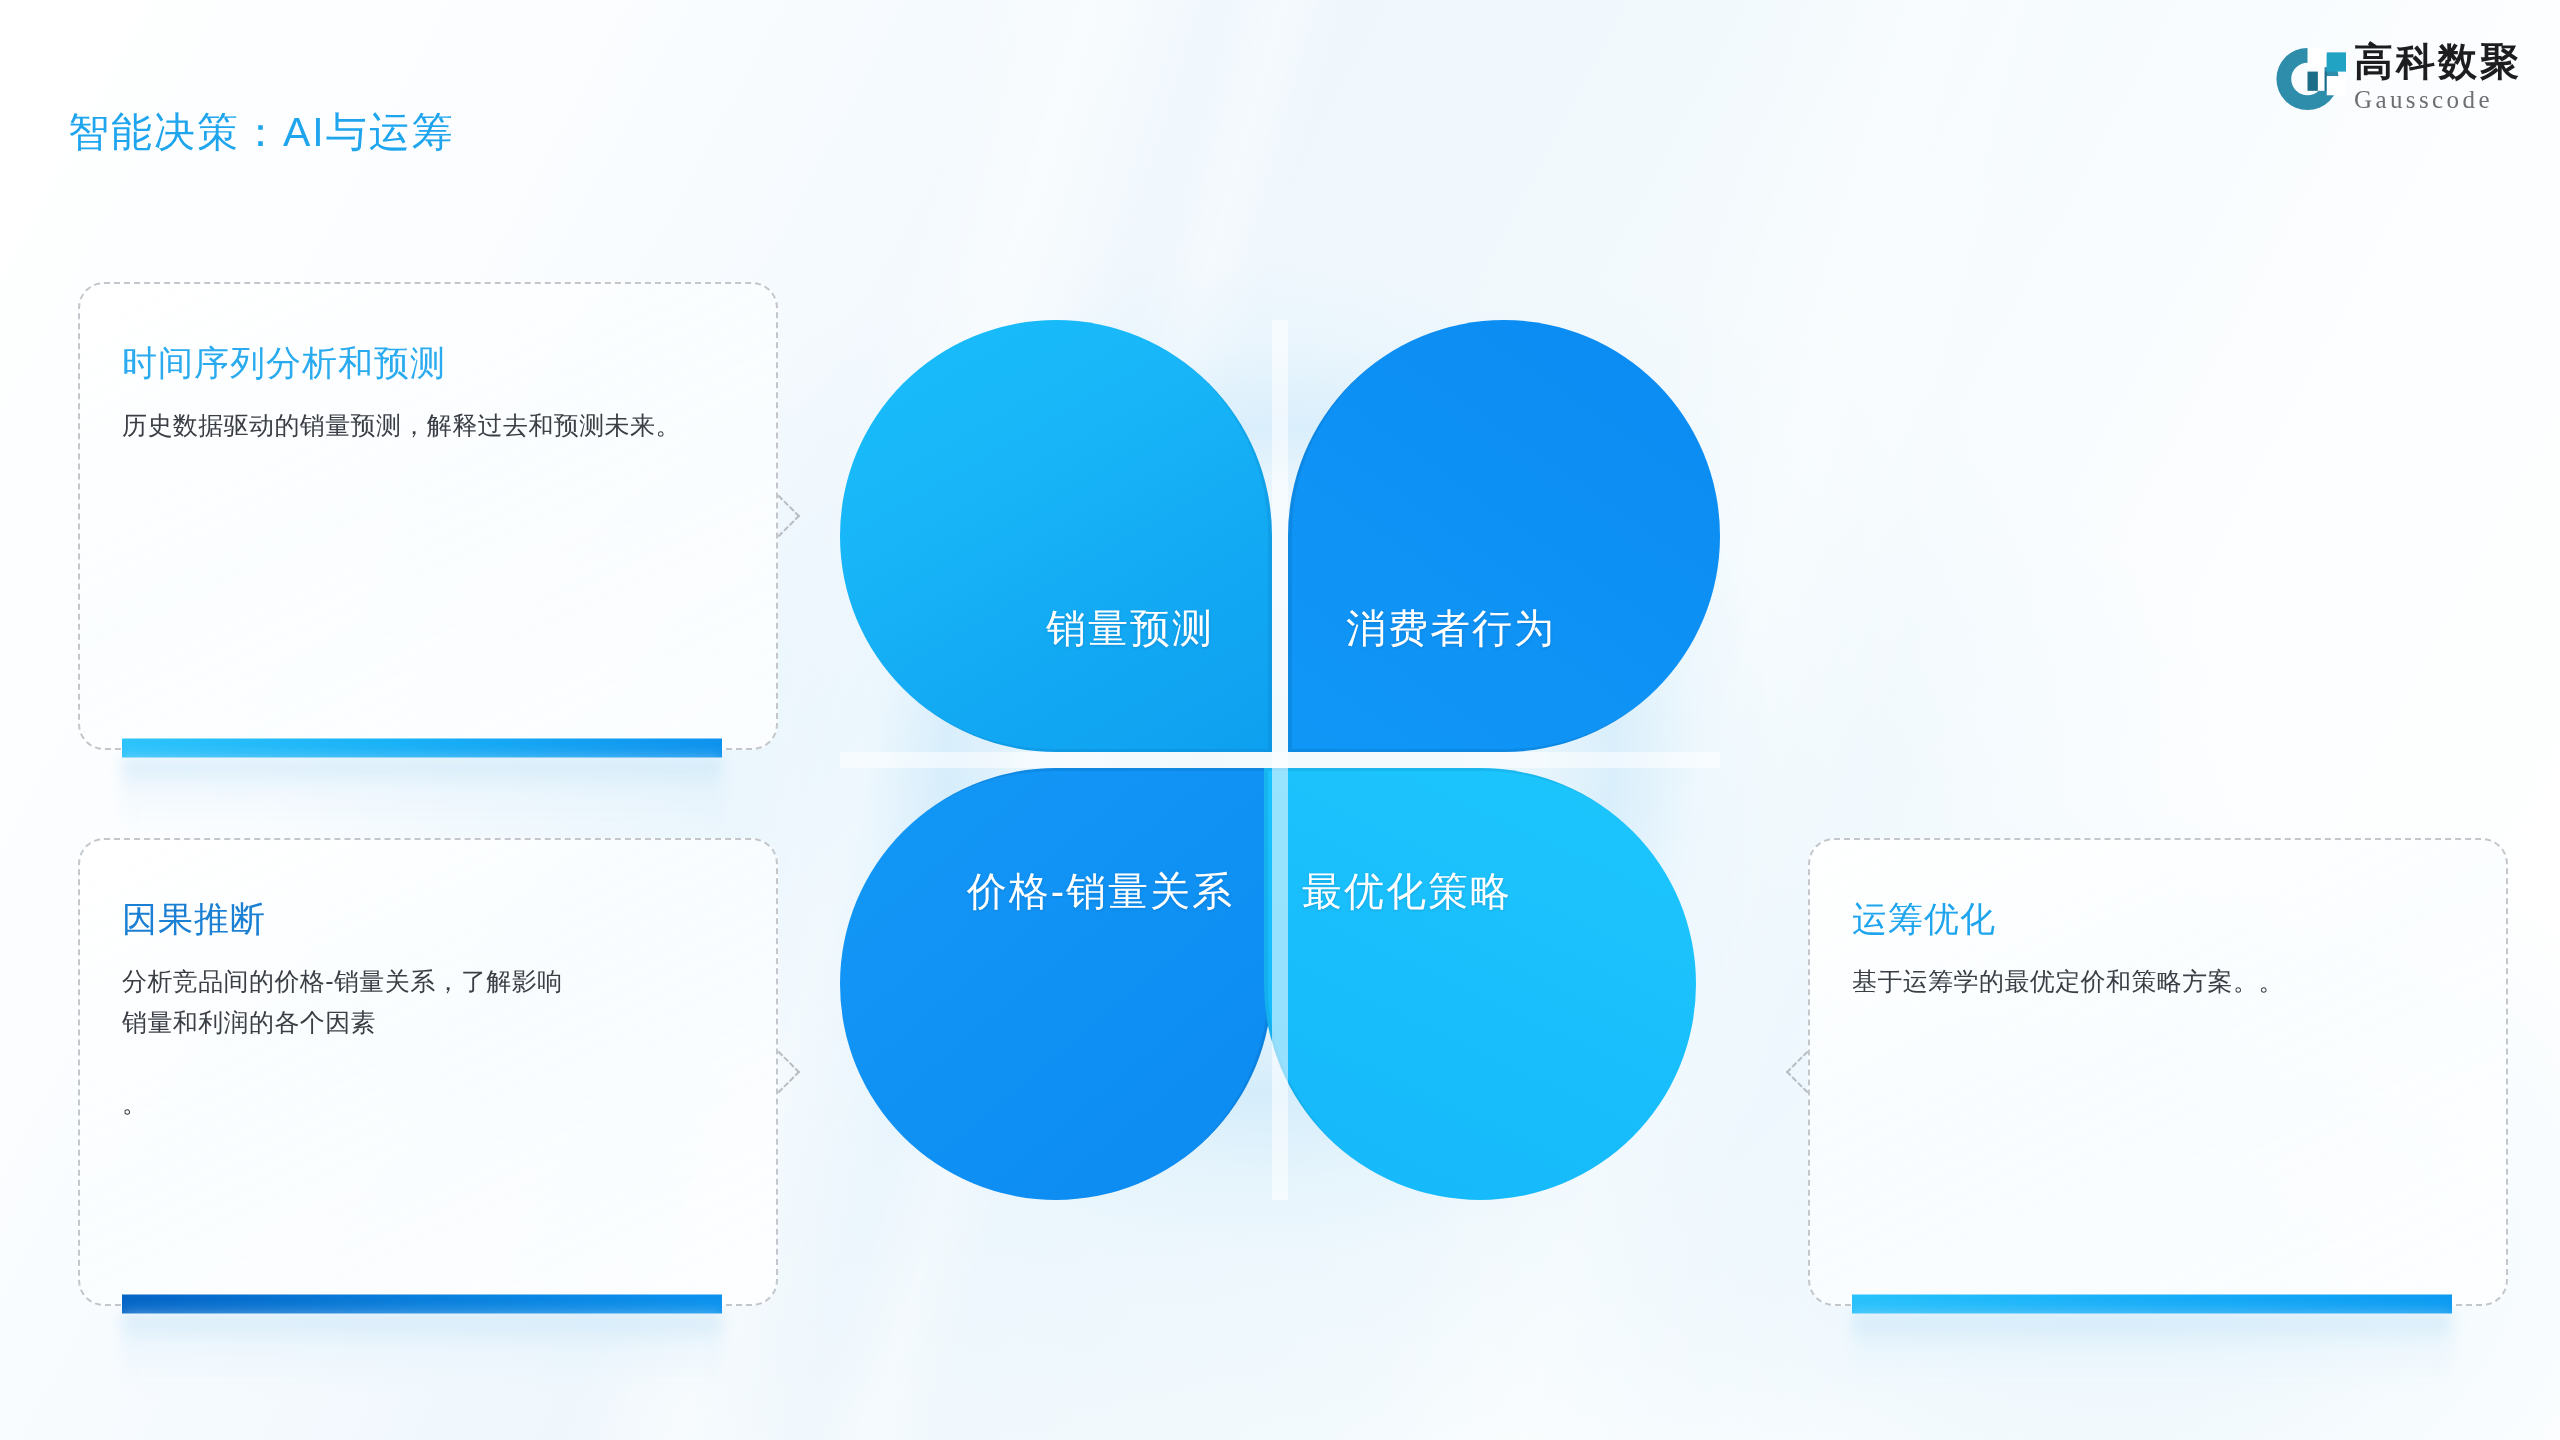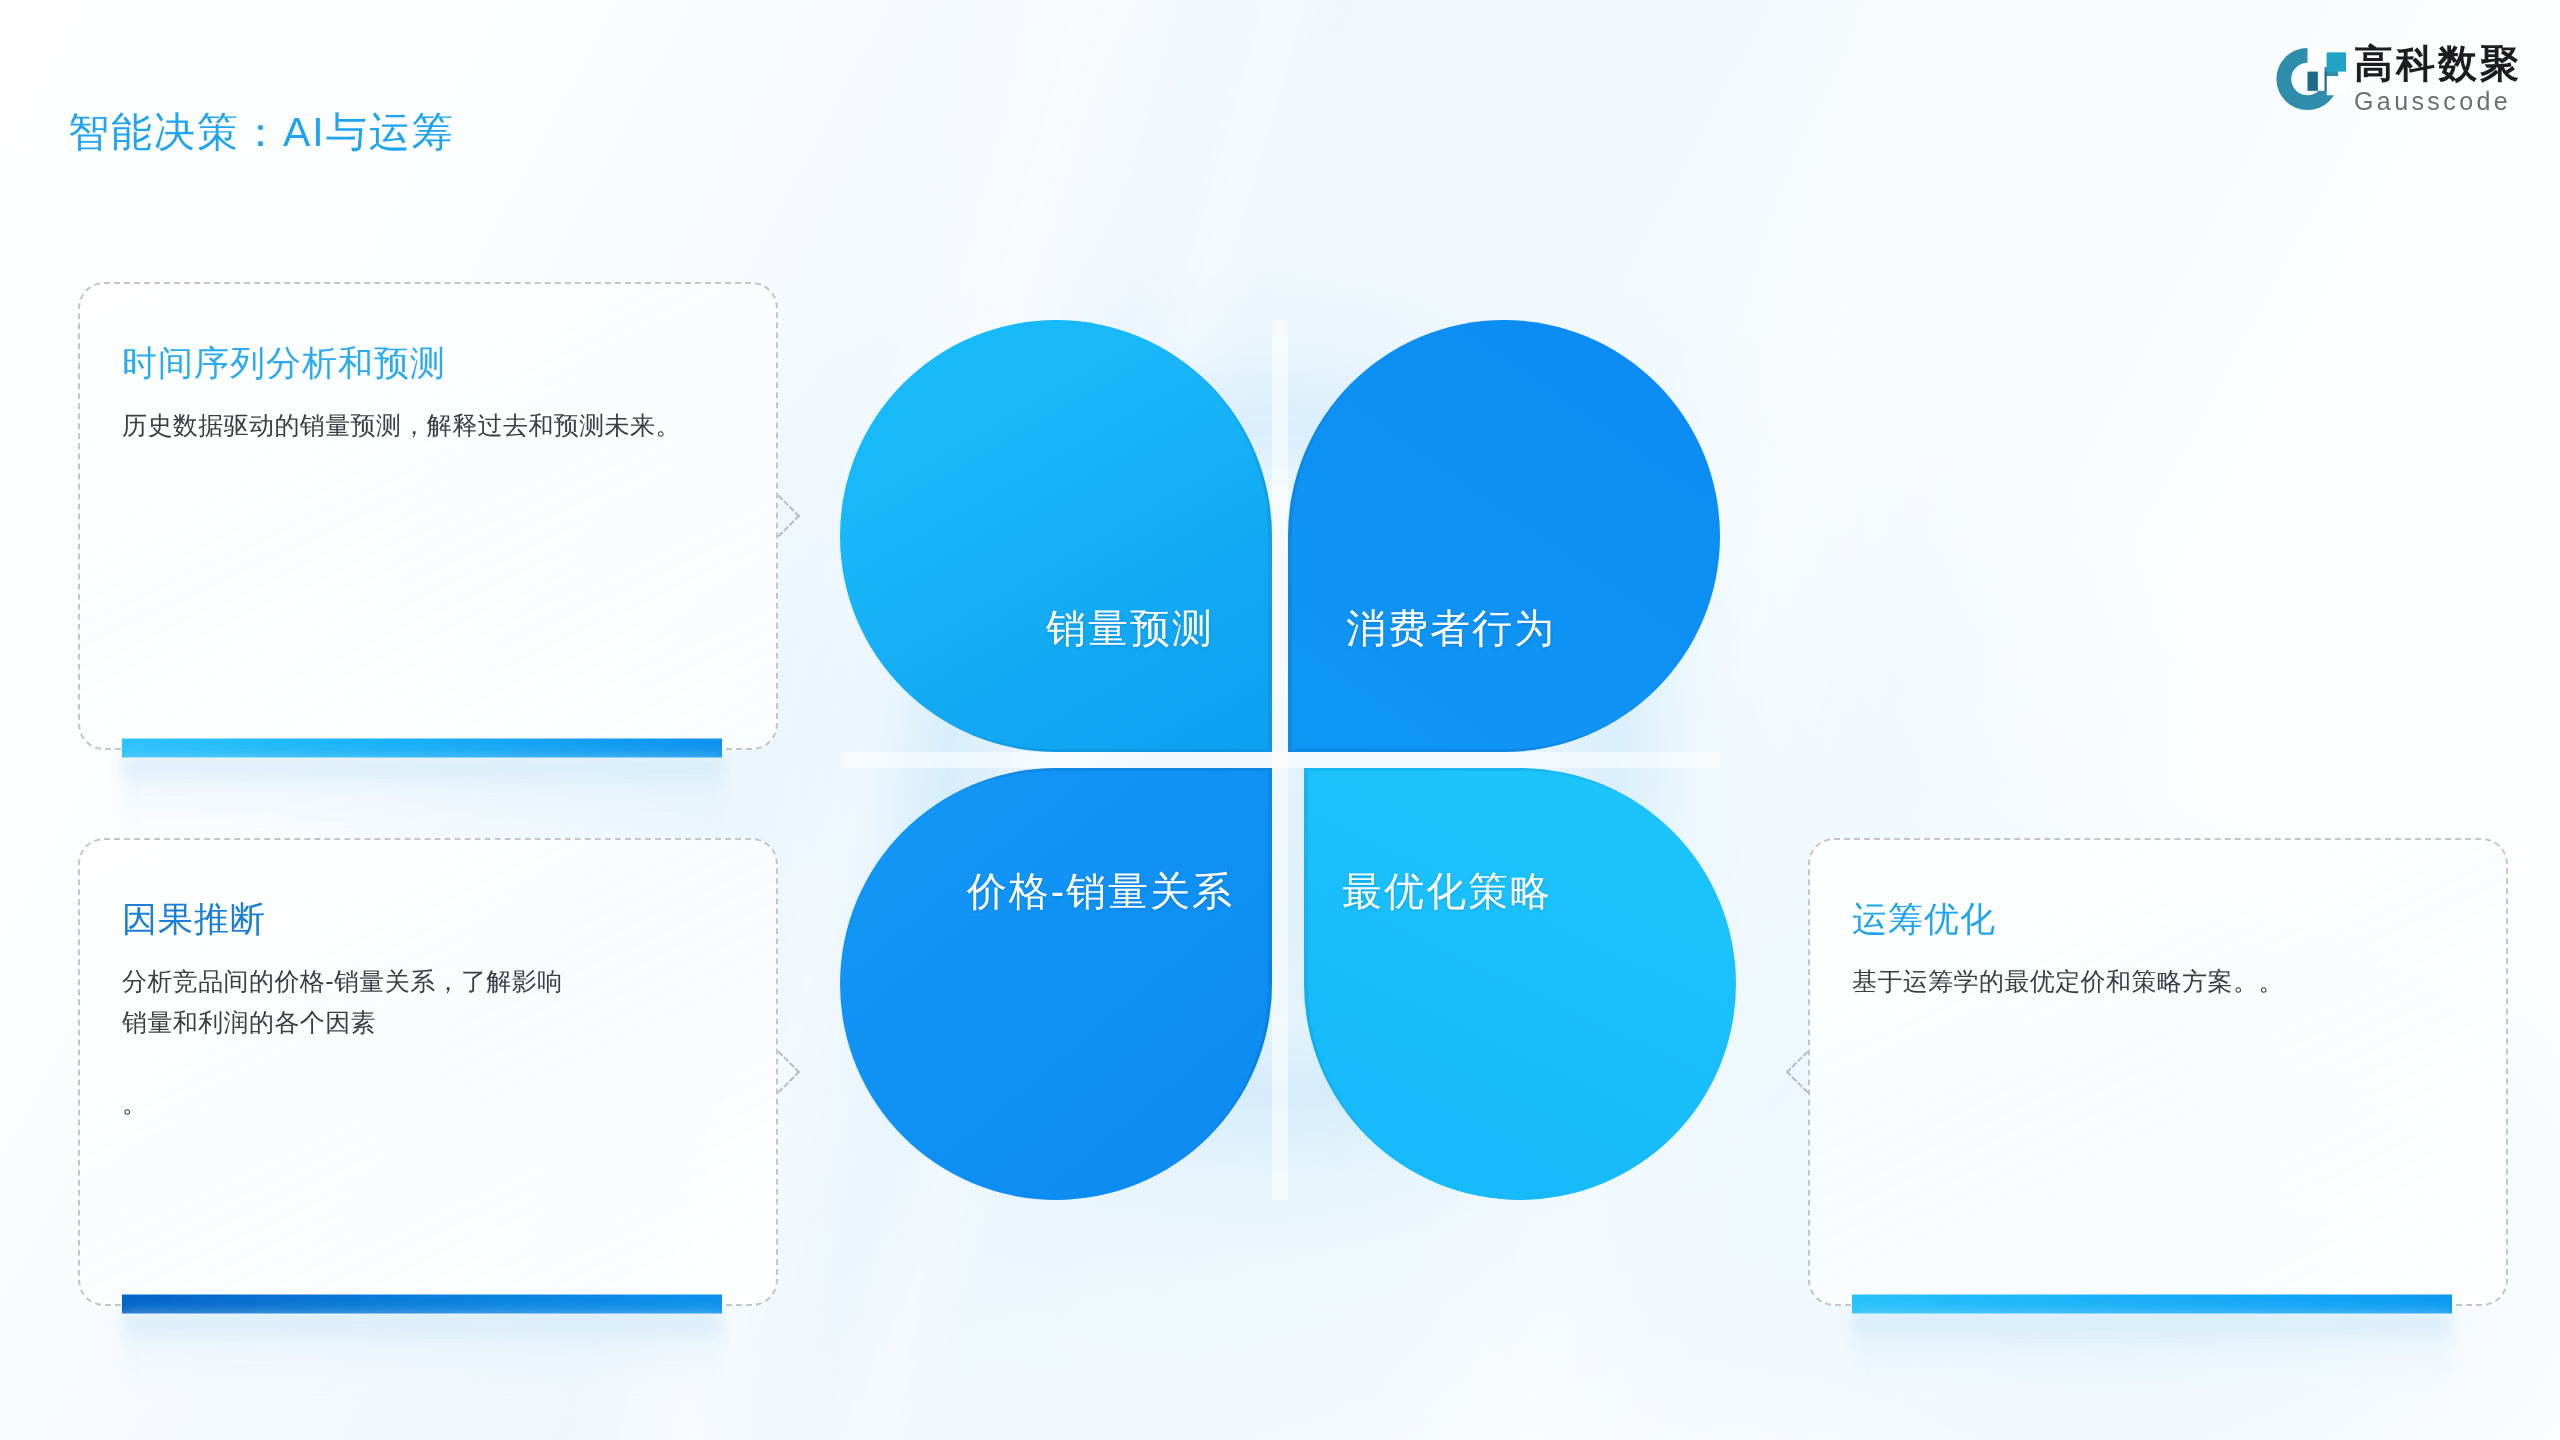--- a/index.html
+++ b/index.html
@@ -52,22 +52,23 @@
     letter-spacing: 2px;
     color: #1FA5EE;
     font-weight: 400;
     white-space: nowrap;
   }
 
   #logo {
     position: absolute;
     right: 38px; top: 42px;
     display: flex;
-    align-items: center;
+    align-items: flex-start;
     gap: 8px;
+    font-family: Liberation Serif, serif;
   }
   #logo-mark { width: 74px; height: 74px; flex: none; }
   #logo-text { display: flex; flex-direction: column; line-height: 1; }
   #logo-cn {
     font-size: 39px; font-weight: 700; color: #1d1d1f;
     letter-spacing: 3px;
   }
   #logo-en {
     font-size: 25px; color: #6e6e73; letter-spacing: 3.4px;
     margin-top: 6px; font-weight: 400;
@@ -175,21 +176,21 @@
   #petal-tr .lbl { left: 58px; bottom: 96px; }
 
   #petal-bl { left: 0;    top: 448px; }
   #petal-bl .fill {
     border-radius: 216px 0 216px 216px;
     background: linear-gradient(320deg, #0C8AF1 0%, #0E8FF3 35%, #1194F5 70%, #1398F6 100%);
     box-shadow: inset -4px 3px 0 rgba(0,60,110,0.13);
   }
   #petal-bl .lbl { right: 38px; top: 96px; }
 
-  #petal-br { left: 464px; top: 448px; }
+  #petal-br { left: 424px; top: 448px; }
   #petal-br .fill {
     border-radius: 0 216px 216px 216px;
     background: linear-gradient(25deg, #16B9FA 0%, #17BCFB 35%, #1BC2FC 70%, #1DC6FD 100%);
     box-shadow: inset 4px 3px 0 rgba(0,70,120,0.10);
   }
   #petal-br .lbl { left: 38px; top: 96px; }
 
   
   #flower-glow {
     position: absolute;

